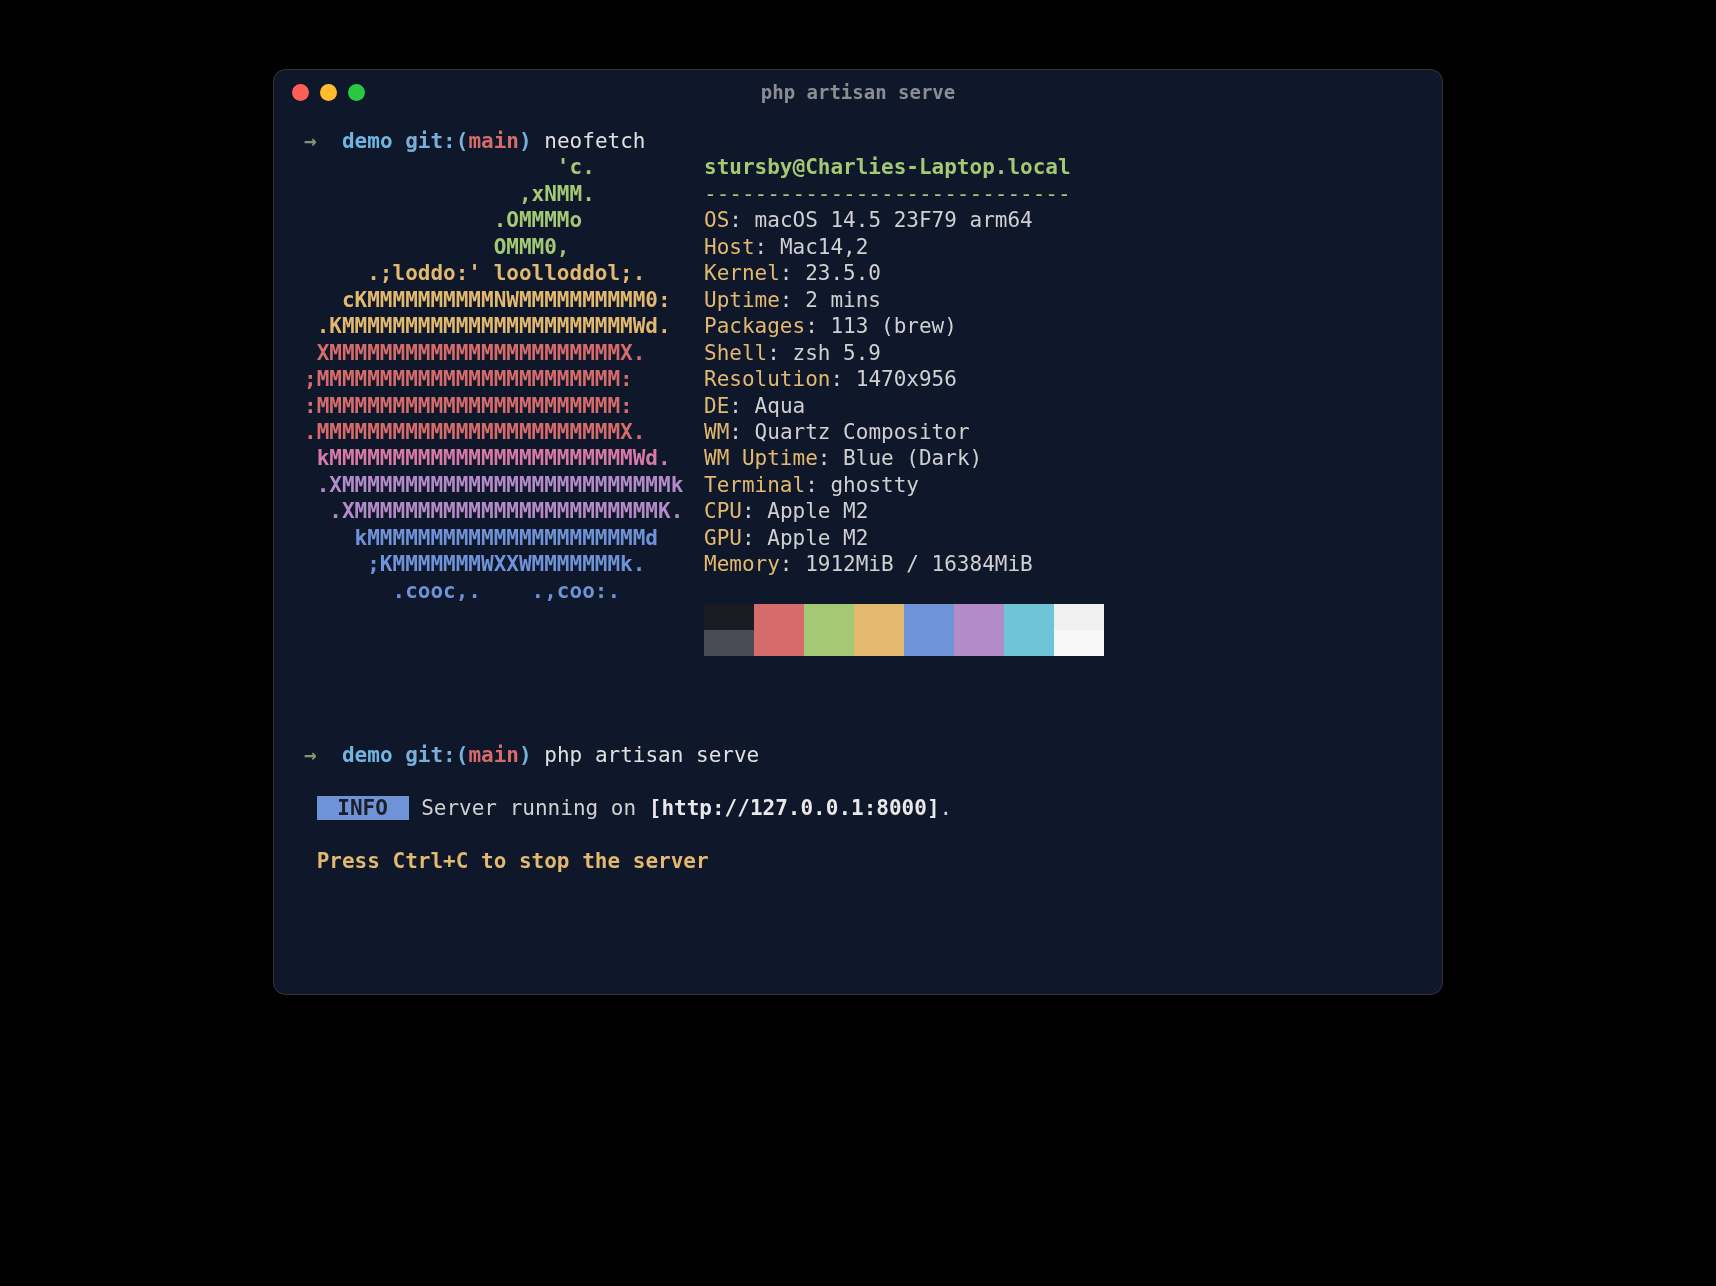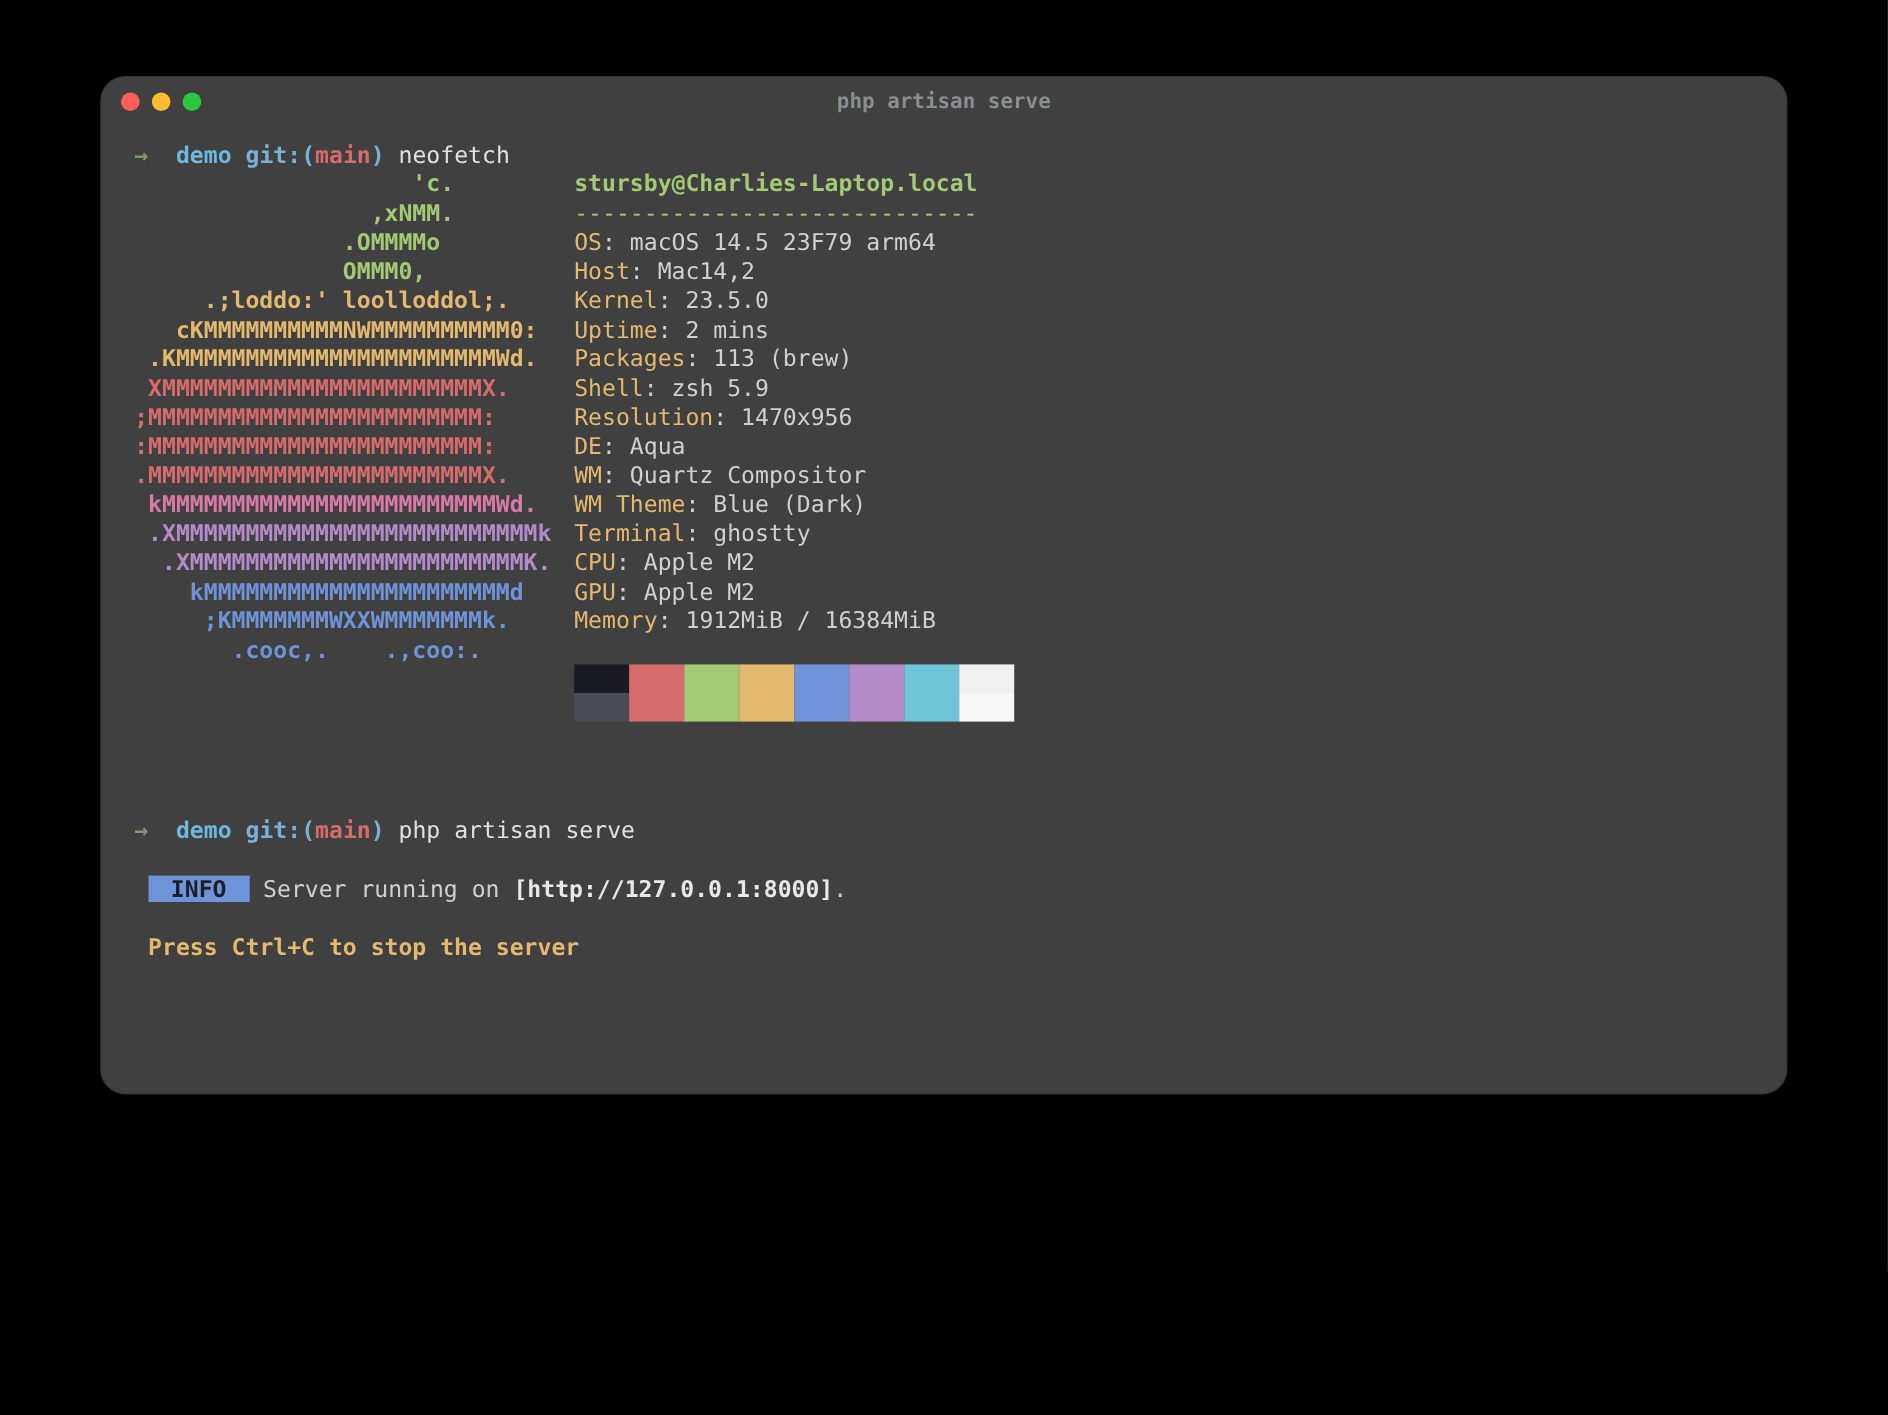--- a/index.html
+++ b/index.html
@@ -7,23 +7,23 @@
     background: #000;
     width: 1716px;
     height: 1286px;
     display: flex;
     justify-content: center;
     align-items: flex-start;
     padding-top: 70px;
     font-family: 'SF Mono', 'Menlo', 'Monaco', 'Consolas', monospace;
   }
   .terminal-window {
-    width: 1532px;
-    background: #404040;
-    border-radius: 22px;
+    width: 1168px;
+    background: #0f172a;
+    border-radius: 12px;
     overflow: hidden;
     box-shadow: 0 0 0 1px #333;
   }
   .titlebar {
     height: 44px;
     display: flex;
     align-items: center;
     position: relative;
     padding: 0 18px;
   }
@@ -135,21 +135,21 @@
 <span class="nf-dash">-----------------------------</span>
 <span class="nf-key">OS</span><span class="nf-val">: </span><span class="nf-val">macOS 14.5 23F79 arm64</span>
 <span class="nf-key">Host</span><span class="nf-val">: </span><span class="nf-val">Mac14,2</span>
 <span class="nf-key">Kernel</span><span class="nf-val">: </span><span class="nf-val">23.5.0</span>
 <span class="nf-key">Uptime</span><span class="nf-val">: </span><span class="nf-val">2 mins</span>
 <span class="nf-key">Packages</span><span class="nf-val">: </span><span class="nf-val">113 (brew)</span>
 <span class="nf-key">Shell</span><span class="nf-val">: </span><span class="nf-val">zsh 5.9</span>
 <span class="nf-key">Resolution</span><span class="nf-val">: </span><span class="nf-val">1470x956</span>
 <span class="nf-key">DE</span><span class="nf-val">: </span><span class="nf-val">Aqua</span>
 <span class="nf-key">WM</span><span class="nf-val">: </span><span class="nf-val">Quartz Compositor</span>
-<span class="nf-key">WM Theme</span><span class="nf-val">: </span><span class="nf-val">Blue (Dark)</span>
+<span class="nf-key">WM Uptime</span><span class="nf-val">: </span><span class="nf-val">Blue (Dark)</span>
 <span class="nf-key">Terminal</span><span class="nf-val">: </span><span class="nf-val">ghostty</span>
 <span class="nf-key">CPU</span><span class="nf-val">: </span><span class="nf-val">Apple M2</span>
 <span class="nf-key">GPU</span><span class="nf-val">: </span><span class="nf-val">Apple M2</span>
 <span class="nf-key">Memory</span><span class="nf-val">: </span><span class="nf-val">1912MiB / 16384MiB</span>
 
 <div class="swatches"><div class="swatch-row" id="swatch-row-1"><div class="swatch" style="background: rgb(26, 27, 34);"></div><div class="swatch" style="background: rgb(214, 107, 107);"></div><div class="swatch" style="background: rgb(163, 201, 117);"></div><div class="swatch" style="background: rgb(227, 185, 111);"></div><div class="swatch" style="background: rgb(111, 147, 216);"></div><div class="swatch" style="background: rgb(180, 139, 201);"></div><div class="swatch" style="background: rgb(111, 196, 216);"></div><div class="swatch" style="background: rgb(240, 240, 240);"></div></div><div class="swatch-row" id="swatch-row-2"><div class="swatch" style="background: rgb(74, 76, 85);"></div><div class="swatch" style="background: rgb(214, 107, 107);"></div><div class="swatch" style="background: rgb(163, 201, 117);"></div><div class="swatch" style="background: rgb(227, 185, 111);"></div><div class="swatch" style="background: rgb(111, 147, 216);"></div><div class="swatch" style="background: rgb(180, 139, 201);"></div><div class="swatch" style="background: rgb(111, 196, 216);"></div><div class="swatch" style="background: rgb(248, 248, 248);"></div></div></div></div></div>
 
 
 <span><span class="prompt-arrow">→</span>  <span class="prompt-dir">demo</span> <span class="prompt-git">git:</span><span class="prompt-paren">(</span><span class="prompt-branch">main</span><span class="prompt-paren">)</span> <span class="prompt-cmd">php artisan serve</span></span>
 

